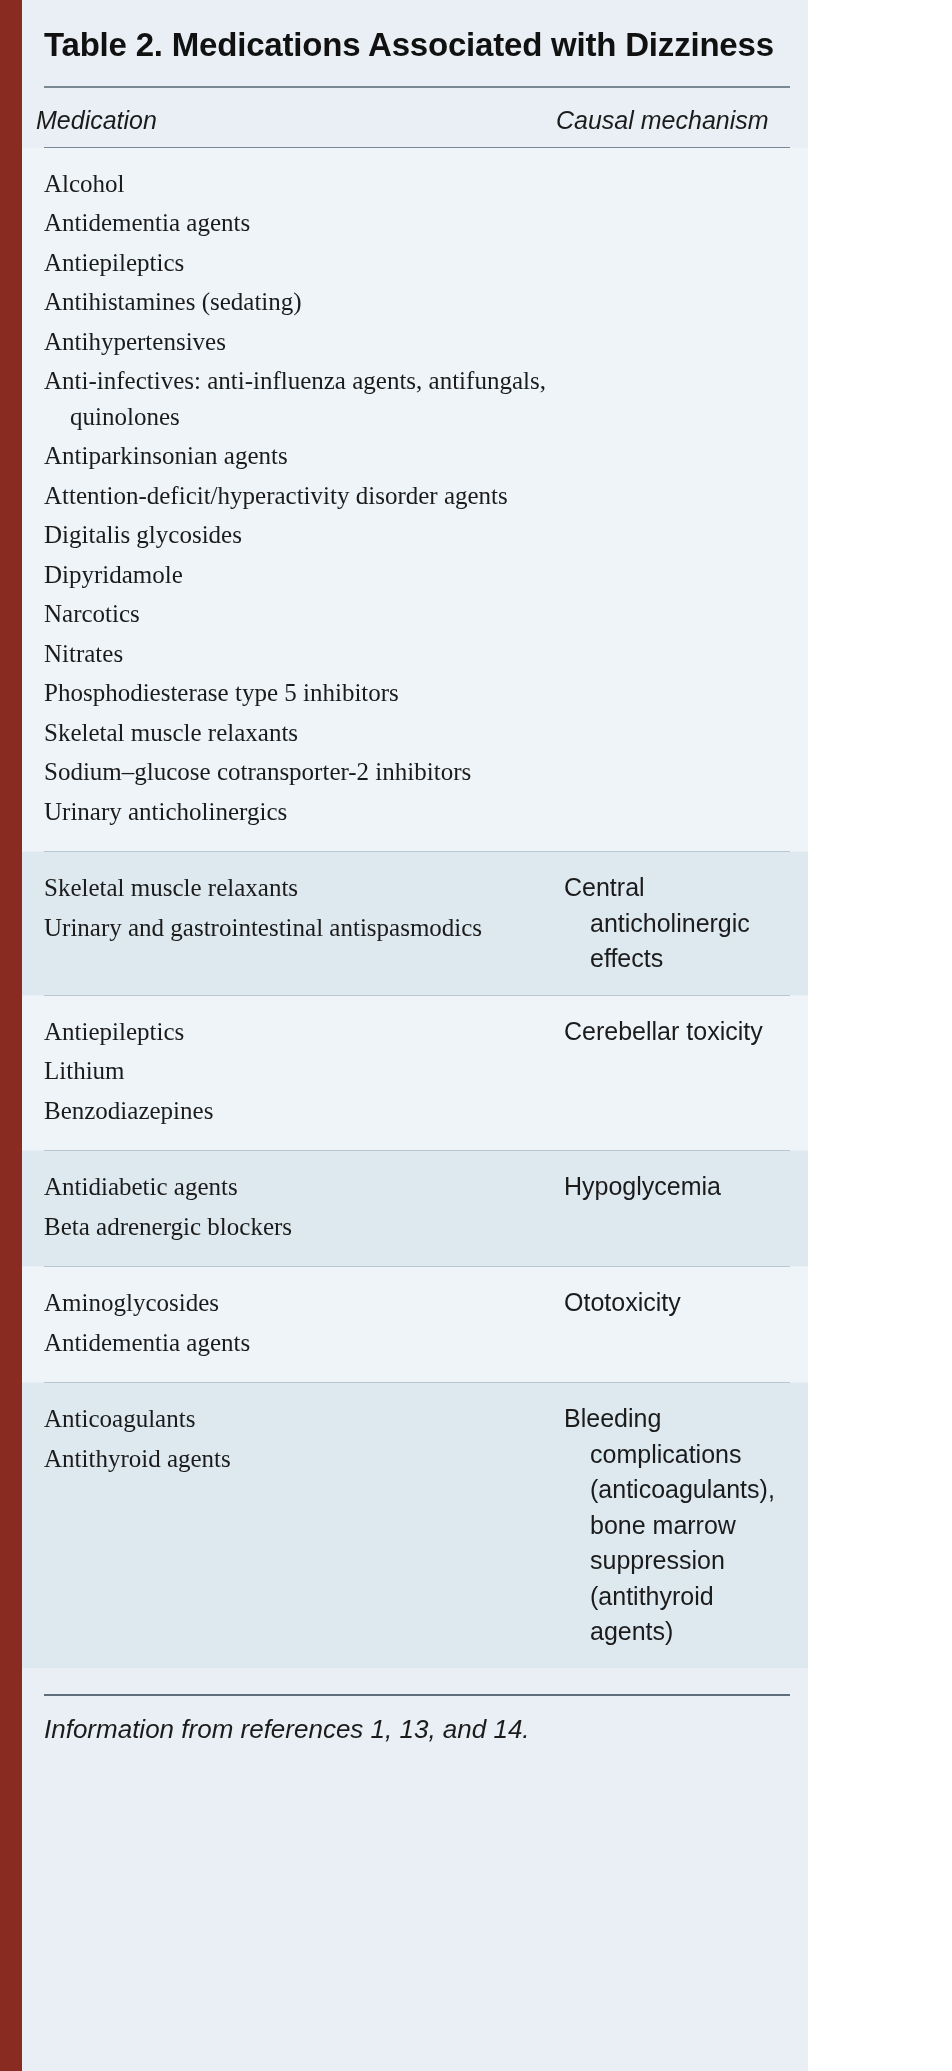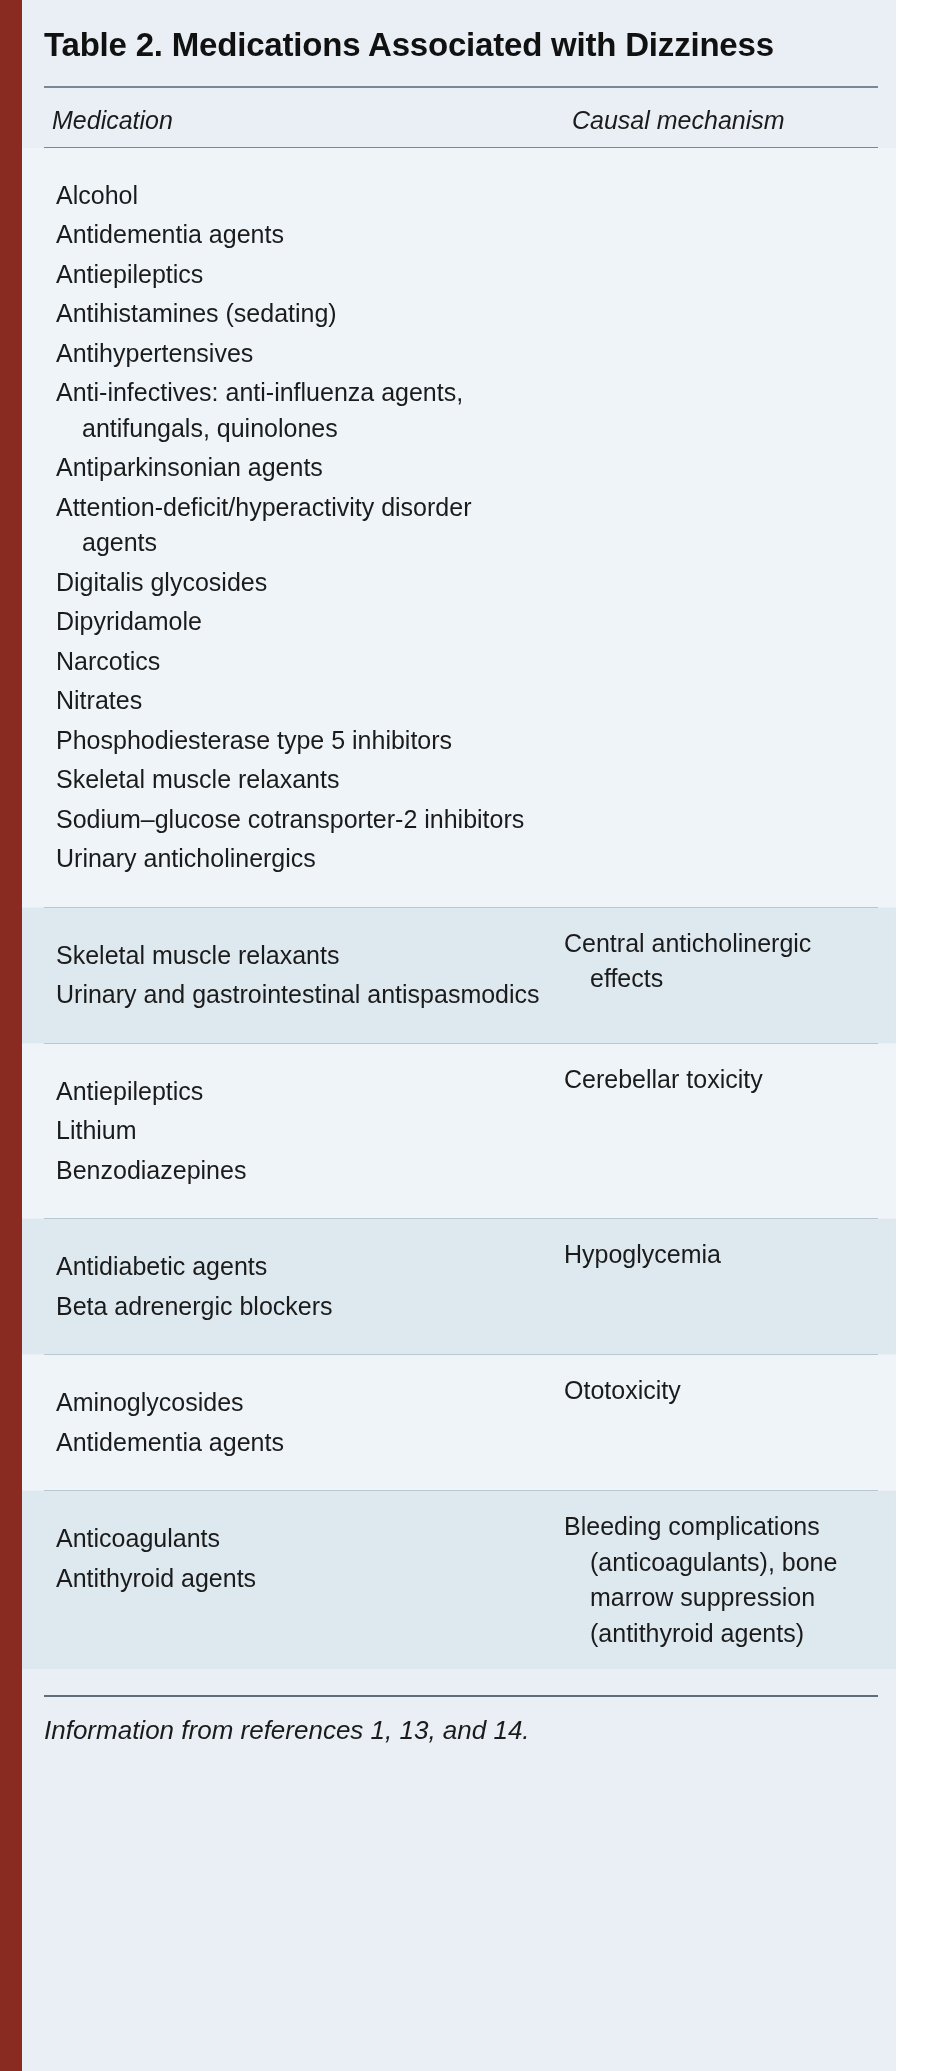--- a/index.html
+++ b/index.html
@@ -4,21 +4,21 @@
 <style>
   html, body {
     margin: 0;
     padding: 0;
     background: #ffffff;
   }
   body {
     font-family: "Liberation Sans", sans-serif;
   }
   .table-wrap {
-    width: 896px;
+    width: 808px;
     min-height: 2071px;
     box-sizing: border-box;
     background: #c4b5fd;
     position: relative;
   }
   .left-bar {
     position: absolute;
     left: 0;
     top: 0;
     bottom: 0;
@@ -41,21 +41,21 @@
     color: #111111;
     letter-spacing: -0.2px;
     line-height: 1.15;
   }
   .head-rule {
     border-top: 2px solid #7a8894;
     margin: 0 18px 0 22px;
   }
   .col-head-row {
     display: flex;
-    padding: 18px 18px 12px 30px;
+    padding: 18px 18px 12px 14px;
   }
   .col-head {
     font-style: italic;
     font-size: 25px;
     color: #1b1b1b;
   }
   .col-a { width: 520px; flex: 0 0 520px; }
   .col-b { flex: 1 1 auto; }
   .head-rule2 {
     border-top: 1.5px solid #7a8894;
@@ -71,23 +71,24 @@
   }
   .group.white {
     background: #eff4f8;
   }
   .cell {
     font-size: 25px;
     line-height: 1.42;
     color: #1b1b1b;
   }
   .cell ul {
-    margin: 12px;
+    margin: 0;
     padding: 0;
     list-style: none;
+    font-family: Liberation Serif, serif;
   }
   .cell li {
     padding-left: 26px;
     text-indent: -26px;
     margin: 0 0 4px 0;
   }
   .mech {
     font-size: 25px;
     line-height: 1.42;
     color: #1b1b1b;

